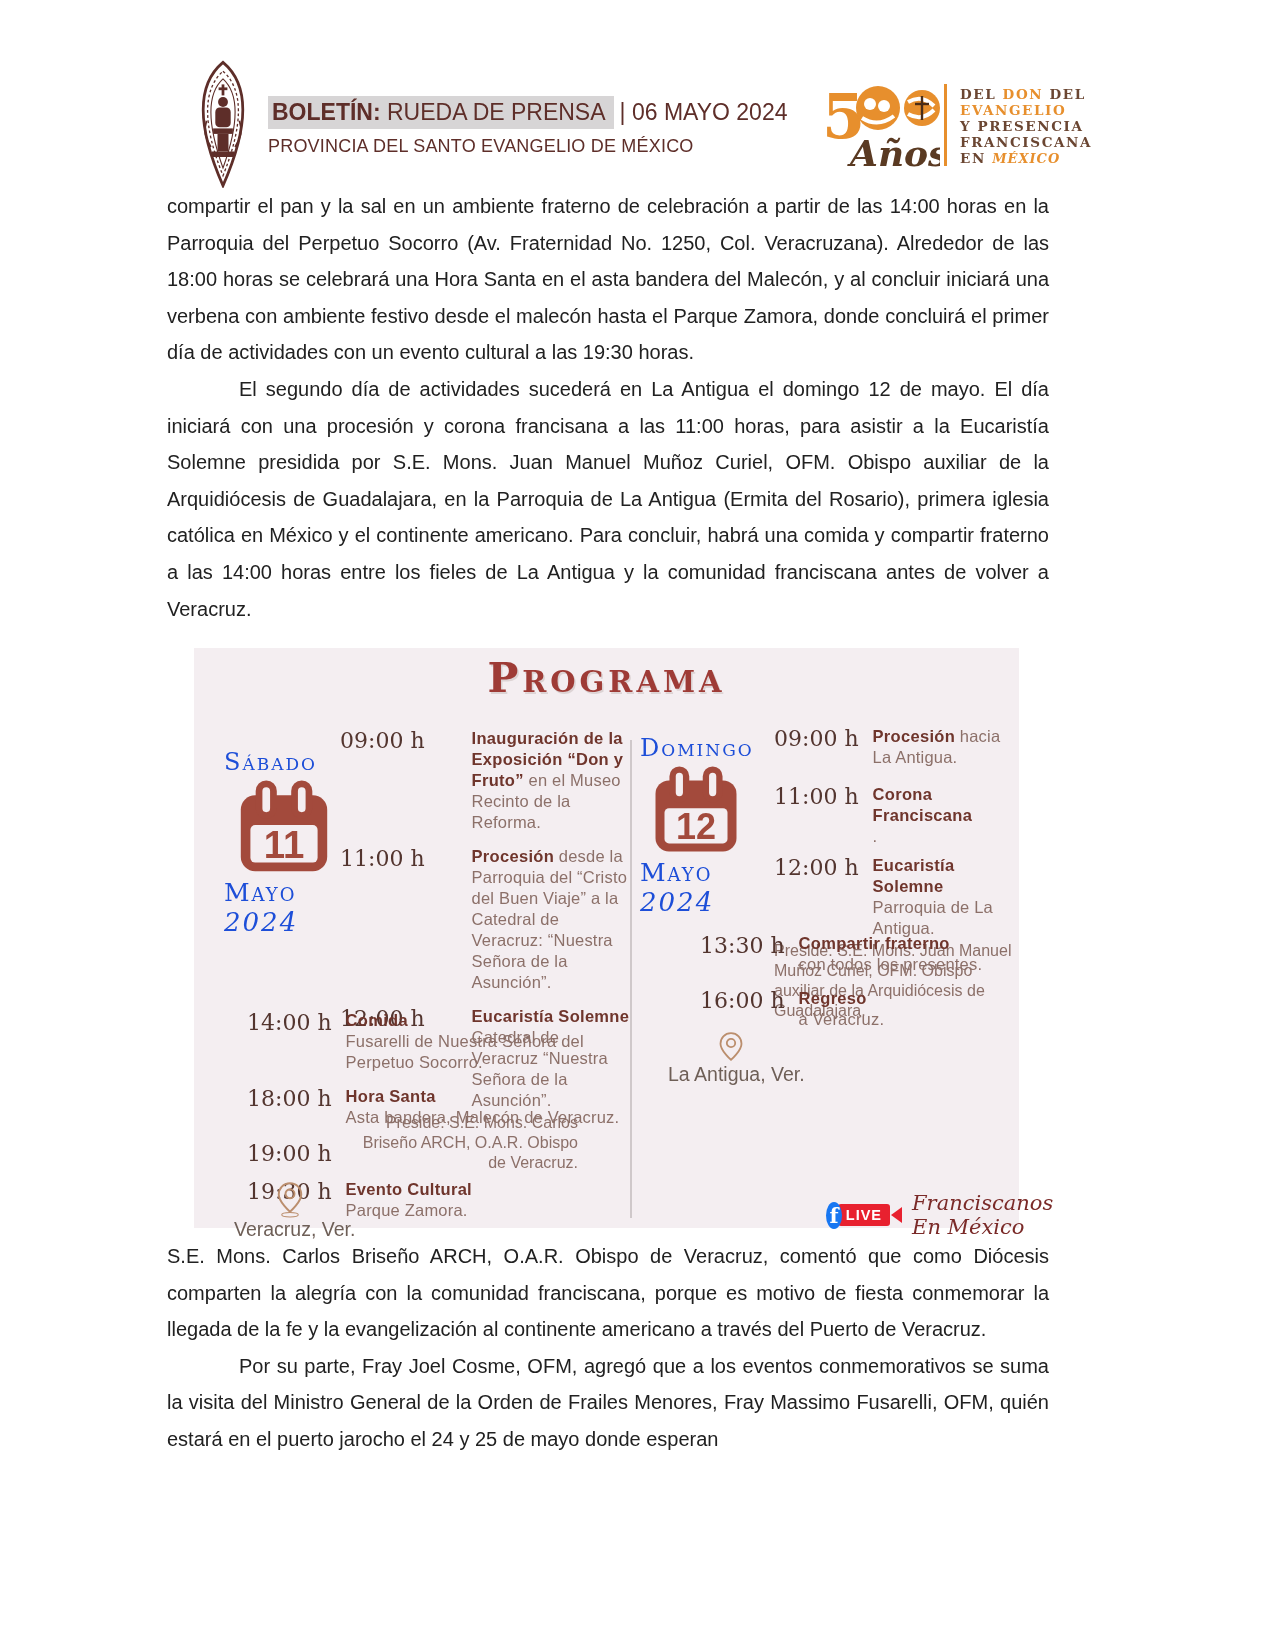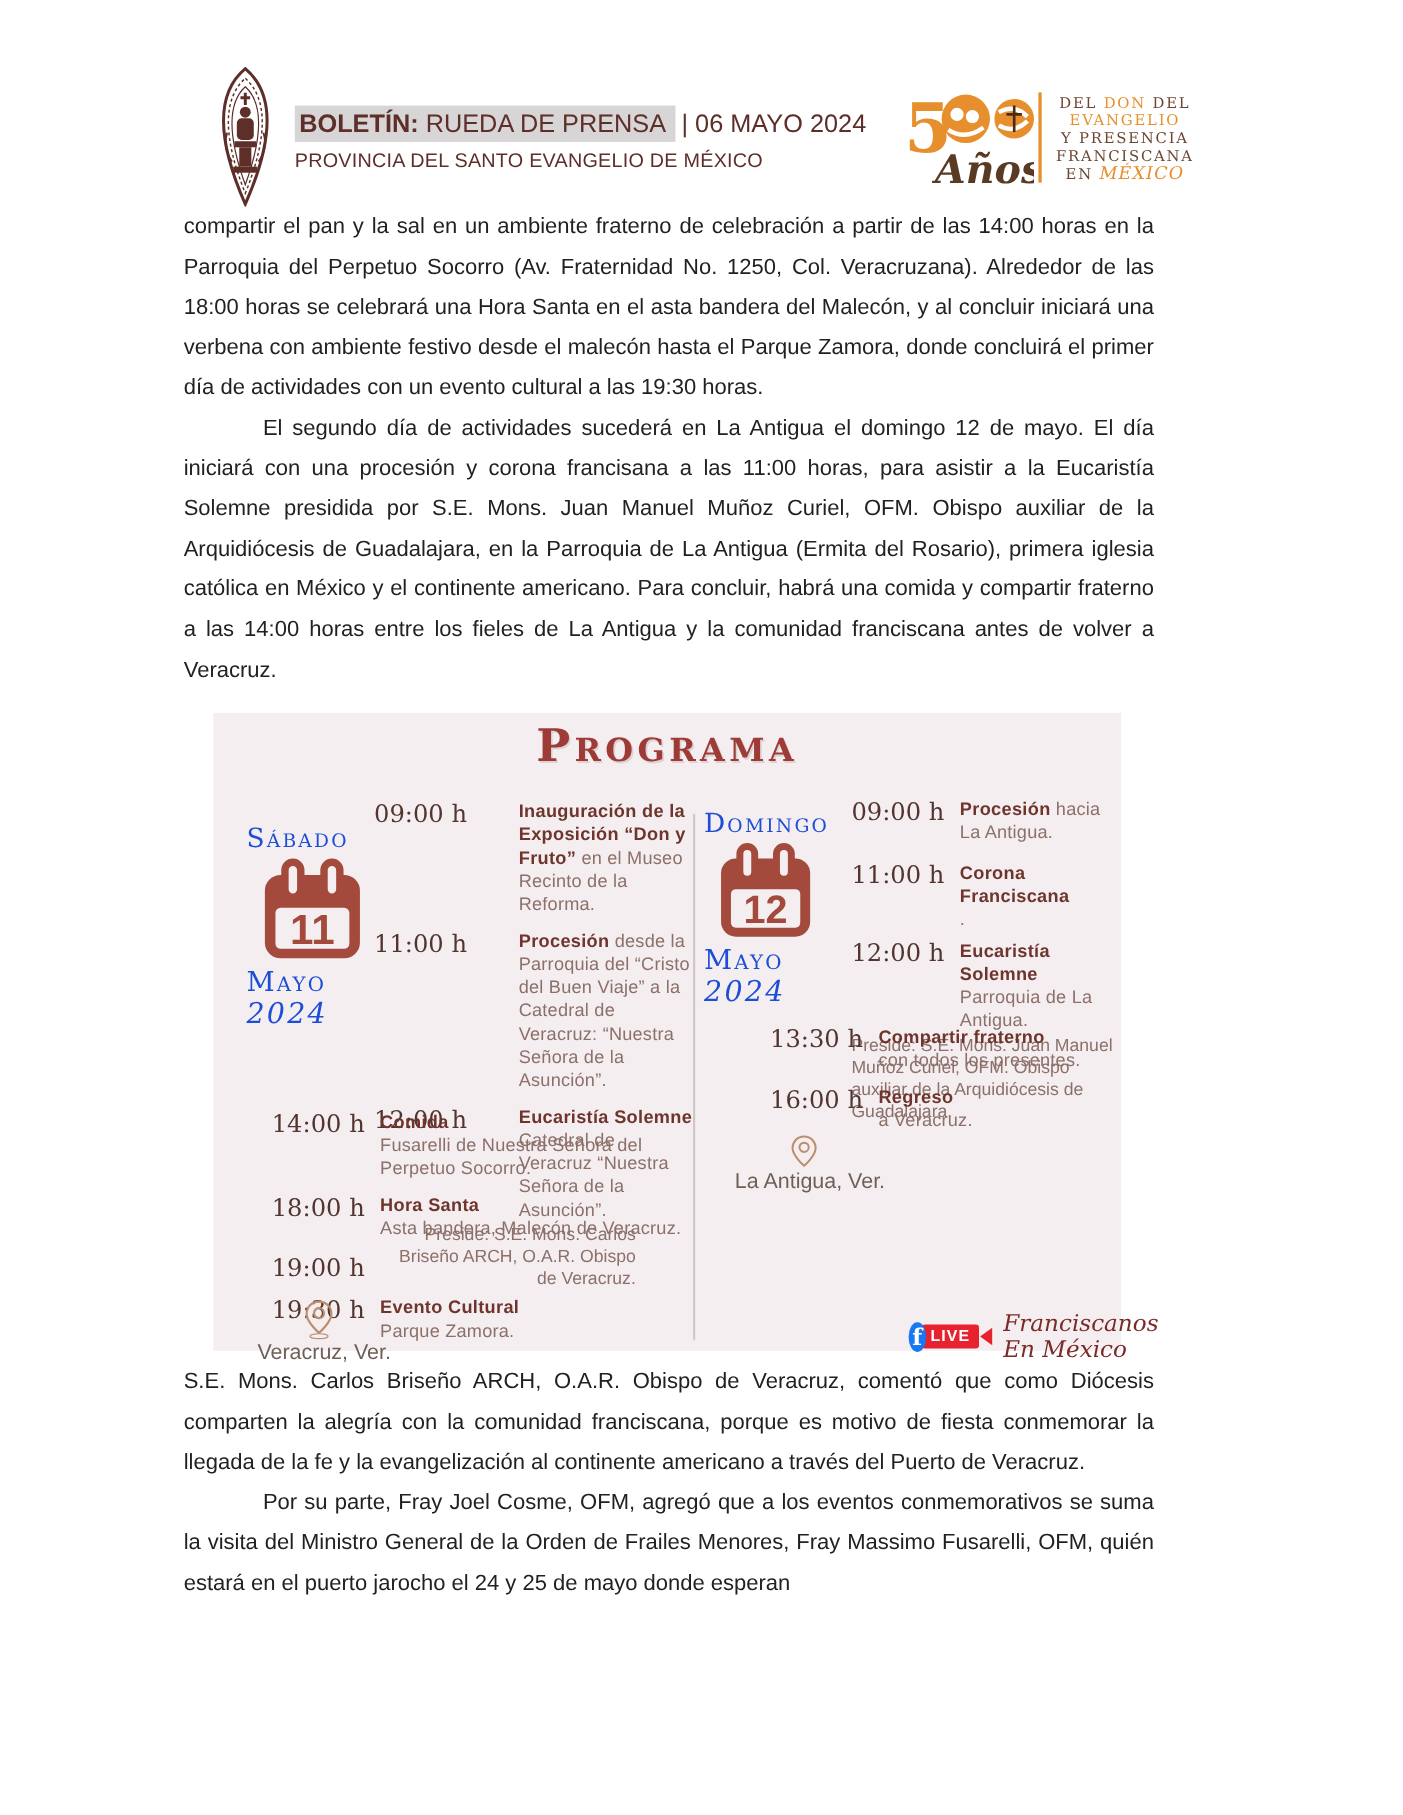--- a/index.html
+++ b/index.html
@@ -11,23 +11,23 @@
   .masthead{position:absolute;left:268px;top:96px;}
   .bulletin-line{font-size:23px;color:#5e2e29;white-space:nowrap;}
   .bulletin-hl{background:#d7d5d6;padding:3px 8px 3px 4px;display:inline-block;}
   .bulletin-label{font-weight:bold;}
   .bulletin-date{margin-left:6px;}
   .masthead-sub{font-size:18px;color:#5e2e29;margin-top:7px;letter-spacing:0.2px;}
 
   .logo500{position:absolute;left:822px;top:74px;width:118px;height:98px;}
   .hdr-divider{position:absolute;left:944px;top:84px;width:3px;height:82px;background:#e78f2d;}
   .motto{position:absolute;left:960px;top:86px;font-family:"DejaVu Serif",serif;
-         font-size:13.5px;line-height:16px;letter-spacing:1.6px;font-weight:normal;color:#6b4632;text-align:center;}
+         font-size:13.5px;line-height:16px;letter-spacing:1.6px;font-weight:bold;color:#6b4632;}
   .motto .orange{color:#e78f2d;}
-  .motto-mexico{font-style:italic;letter-spacing:1px;font-size:16px;}
+  .motto-mexico{font-style:italic;letter-spacing:1px;font-size:13px;}
 
   
   .bodytext{position:absolute;left:167px;width:882px;font-size:20px;line-height:36.6px;
             color:#212121;text-align:justify;}
   .bt-top{top:188px;}
   .bt-bottom{top:1238px;}
   .para{margin:0;}
   .indent{text-indent:72px;}
 
   

